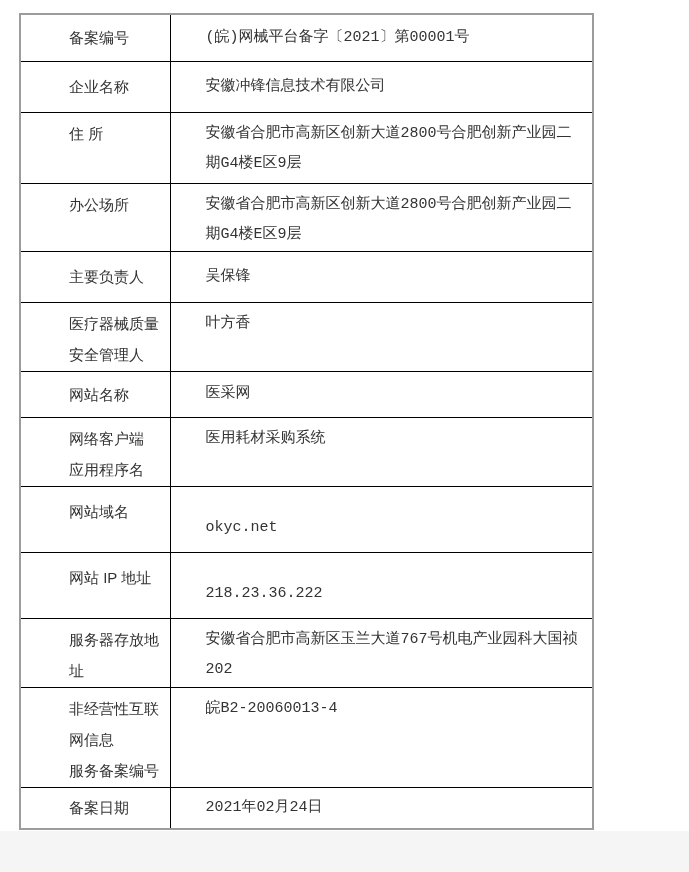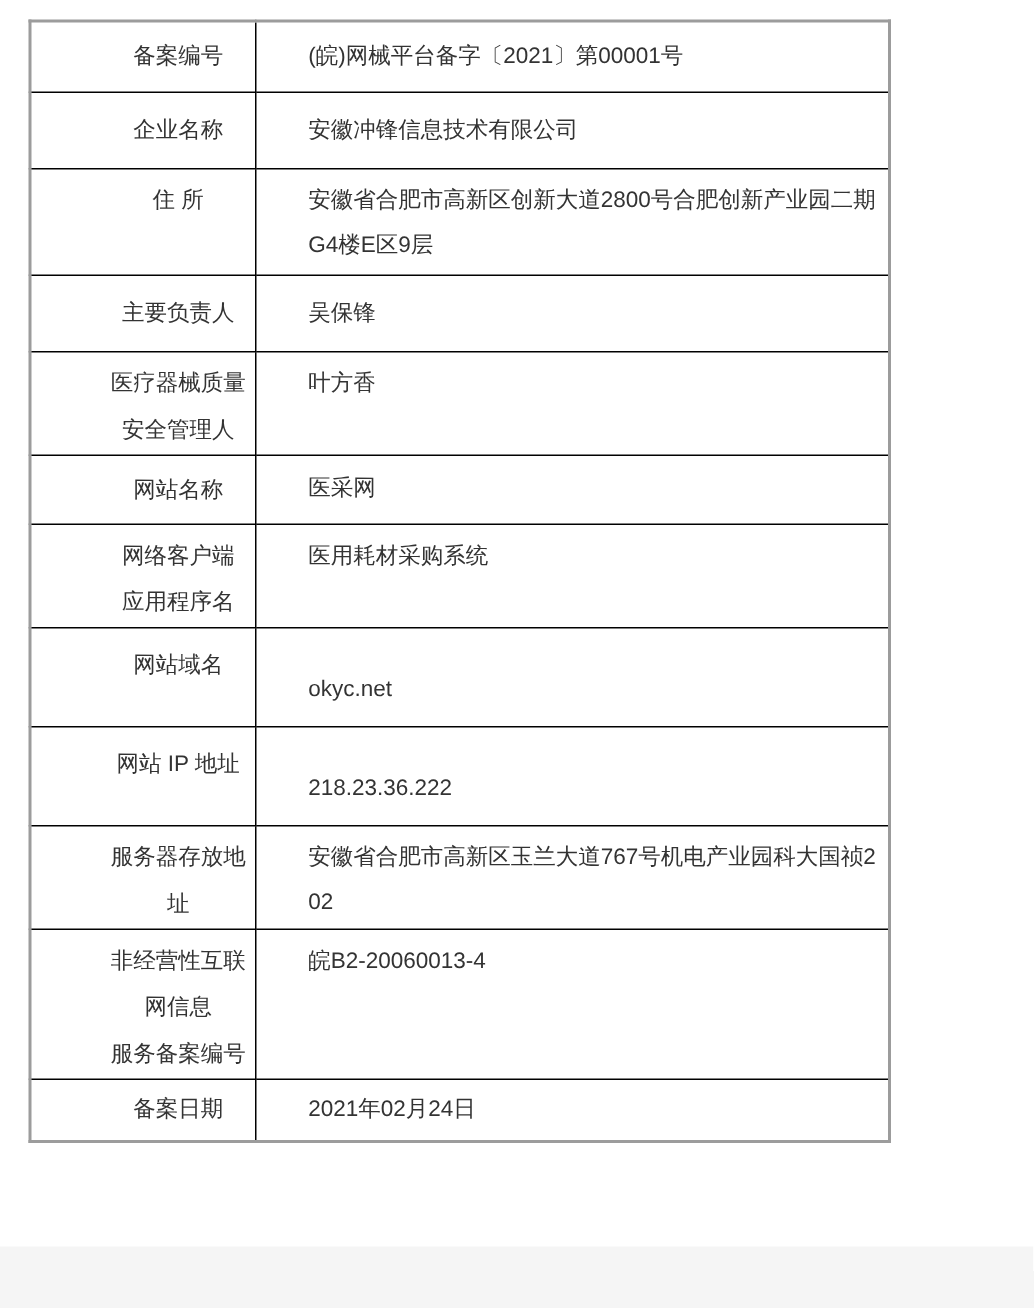--- a/index.html
+++ b/index.html
@@ -15,30 +15,29 @@
     left: 19px; top: 13px;
     width: 575px;
     border-collapse: collapse;
     table-layout: fixed;
     border: 2px solid #9c9c9c;
     background: #ffffff;
   }
   td { border: 1px solid #000000; overflow: hidden; }
   td.label-cell {
     width: 150px;
-    text-align: center;
     color: #333333;
     font-size: 15px;
     padding-left: 48px;
   }
   td.label-cell .label-line { line-height: 31px; }
   td.value-cell {
     color: #333333;
     font-size: 15px;
-    font-family: Liberation Sans, sans-serif;
+    font-family: Liberation Mono, monospace;
     line-height: 30px;
     padding-left: 35px;
     padding-right: 8px;
     text-align: left;
     word-break: break-all;
   }
   tr.row-center td { vertical-align: middle; }
   tr.row-top td { vertical-align: top; }
   tr.row-top td.label-cell { padding-top: 5px; }
   tr.row-top td.value-cell { padding-top: 6px; margin-left: 38px; }
@@ -64,20 +63,26 @@
     </tr>
     <tr class="row-center" style="height:51px">
       <td class="label-cell">
         <div class="label-line">企业名称</div>
       </td>
       <td class="value-cell">安徽冲锋信息技术有限公司</td>
     </tr>
     <tr class="row-top" style="height:71px">
       <td class="label-cell">
         <div class="label-line">住 所</div>
+      </td>
+      <td class="value-cell">安徽省合肥市高新区创新大道2800号合肥创新产业园二期G4楼E区9层</td>
+    </tr>
+    <tr class="row-top" style="height:64px">
+      <td class="label-cell">
+        <div class="label-line">办公场所</div>
       </td>
       <td class="value-cell">安徽省合肥市高新区创新大道2800号合肥创新产业园二期G4楼E区9层</td>
     </tr>
     <tr class="row-center" style="height:51px">
       <td class="label-cell">
         <div class="label-line">主要负责人</div>
       </td>
       <td class="value-cell">吴保锋</td>
     </tr>
     <tr class="row-top" style="height:65px">

